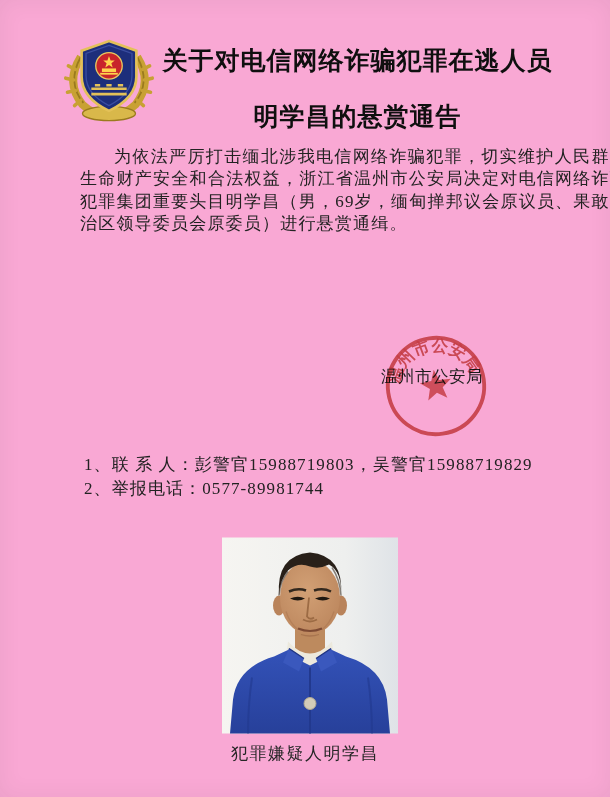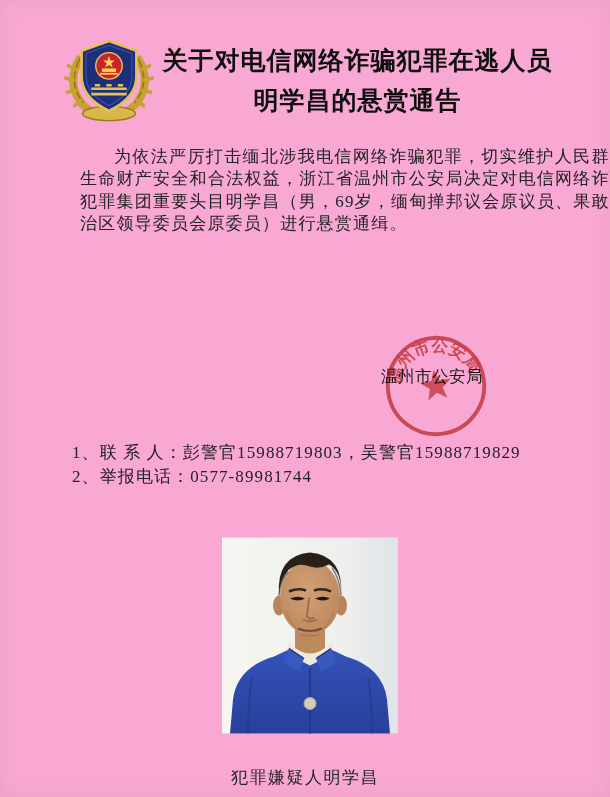--- a/index.html
+++ b/index.html
@@ -7,42 +7,42 @@
     position:relative;width:610px;height:797px;margin:0 auto;
     background:#f9a8d4;overflow:hidden;
     box-shadow:inset 0 0 22px rgba(60,60,60,.08);
     font-family:"Liberation Serif","DejaVu Serif",serif;
     color:#1c1c1c;
   }
   
   .badge{position:absolute;left:56px;top:34px;width:106px;height:90px;}
   .title-block{position:absolute;left:160px;top:44px;width:395px;text-align:center;}
   .title-line{font-weight:bold;color:#0f0f0f;font-size:25px;letter-spacing:1px;line-height:34px;}
-  .title-line.second{margin-top:6px;}
+  .title-line.second{margin-top:22px;}
   
   .body-text{position:absolute;left:38px;top:146px;width:548px;margin-left:42px;}
   .body-text p{
     margin:0;font-size:17px;line-height:22.3px;letter-spacing:1.2px;
     text-indent:34px;text-align:justify;color:#222;
   }
   
   .issuer{position:absolute;left:381px;top:366px;font-size:16.5px;letter-spacing:.5px;color:#1d1d1d;}
   .date{position:absolute;left:364px;top:393px;font-size:16.5px;letter-spacing:.5px;color:#1d1d1d;}
   .seal{position:absolute;left:383px;top:333px;width:106px;height:106px;
         opacity:.82;mix-blend-mode:multiply;transform:rotate(-8deg);}
   
-  .contacts{position:absolute;left:38px;top:441px;width:547px;margin:0;padding:0;list-style:none;}
+  .contacts{position:absolute;left:38px;top:441px;width:547px;margin:12px;padding:0;list-style:none;}
   .contacts li{
     font-size:17px;line-height:23.5px;letter-spacing:1.1px;
     text-indent:34px;text-align:justify;color:#222;
   }
   
   .photo{position:absolute;left:222px;top:537px;width:176px;height:197px;margin:0;}
   .photo svg{display:block;width:100%;height:100%;}
-  .caption{position:absolute;left:0;top:766px;width:610px;text-align:center;
+  .caption{position:absolute;left:0;top:742px;width:610px;text-align:center;
            font-size:17px;letter-spacing:1.5px;color:#262626;}
 </style>
 </head>
 <body>
 
 <div class="page">
 
   <div class="badge">
     <svg viewBox="0 0 120 100" xmlns="http://www.w3.org/2000/svg">
 

